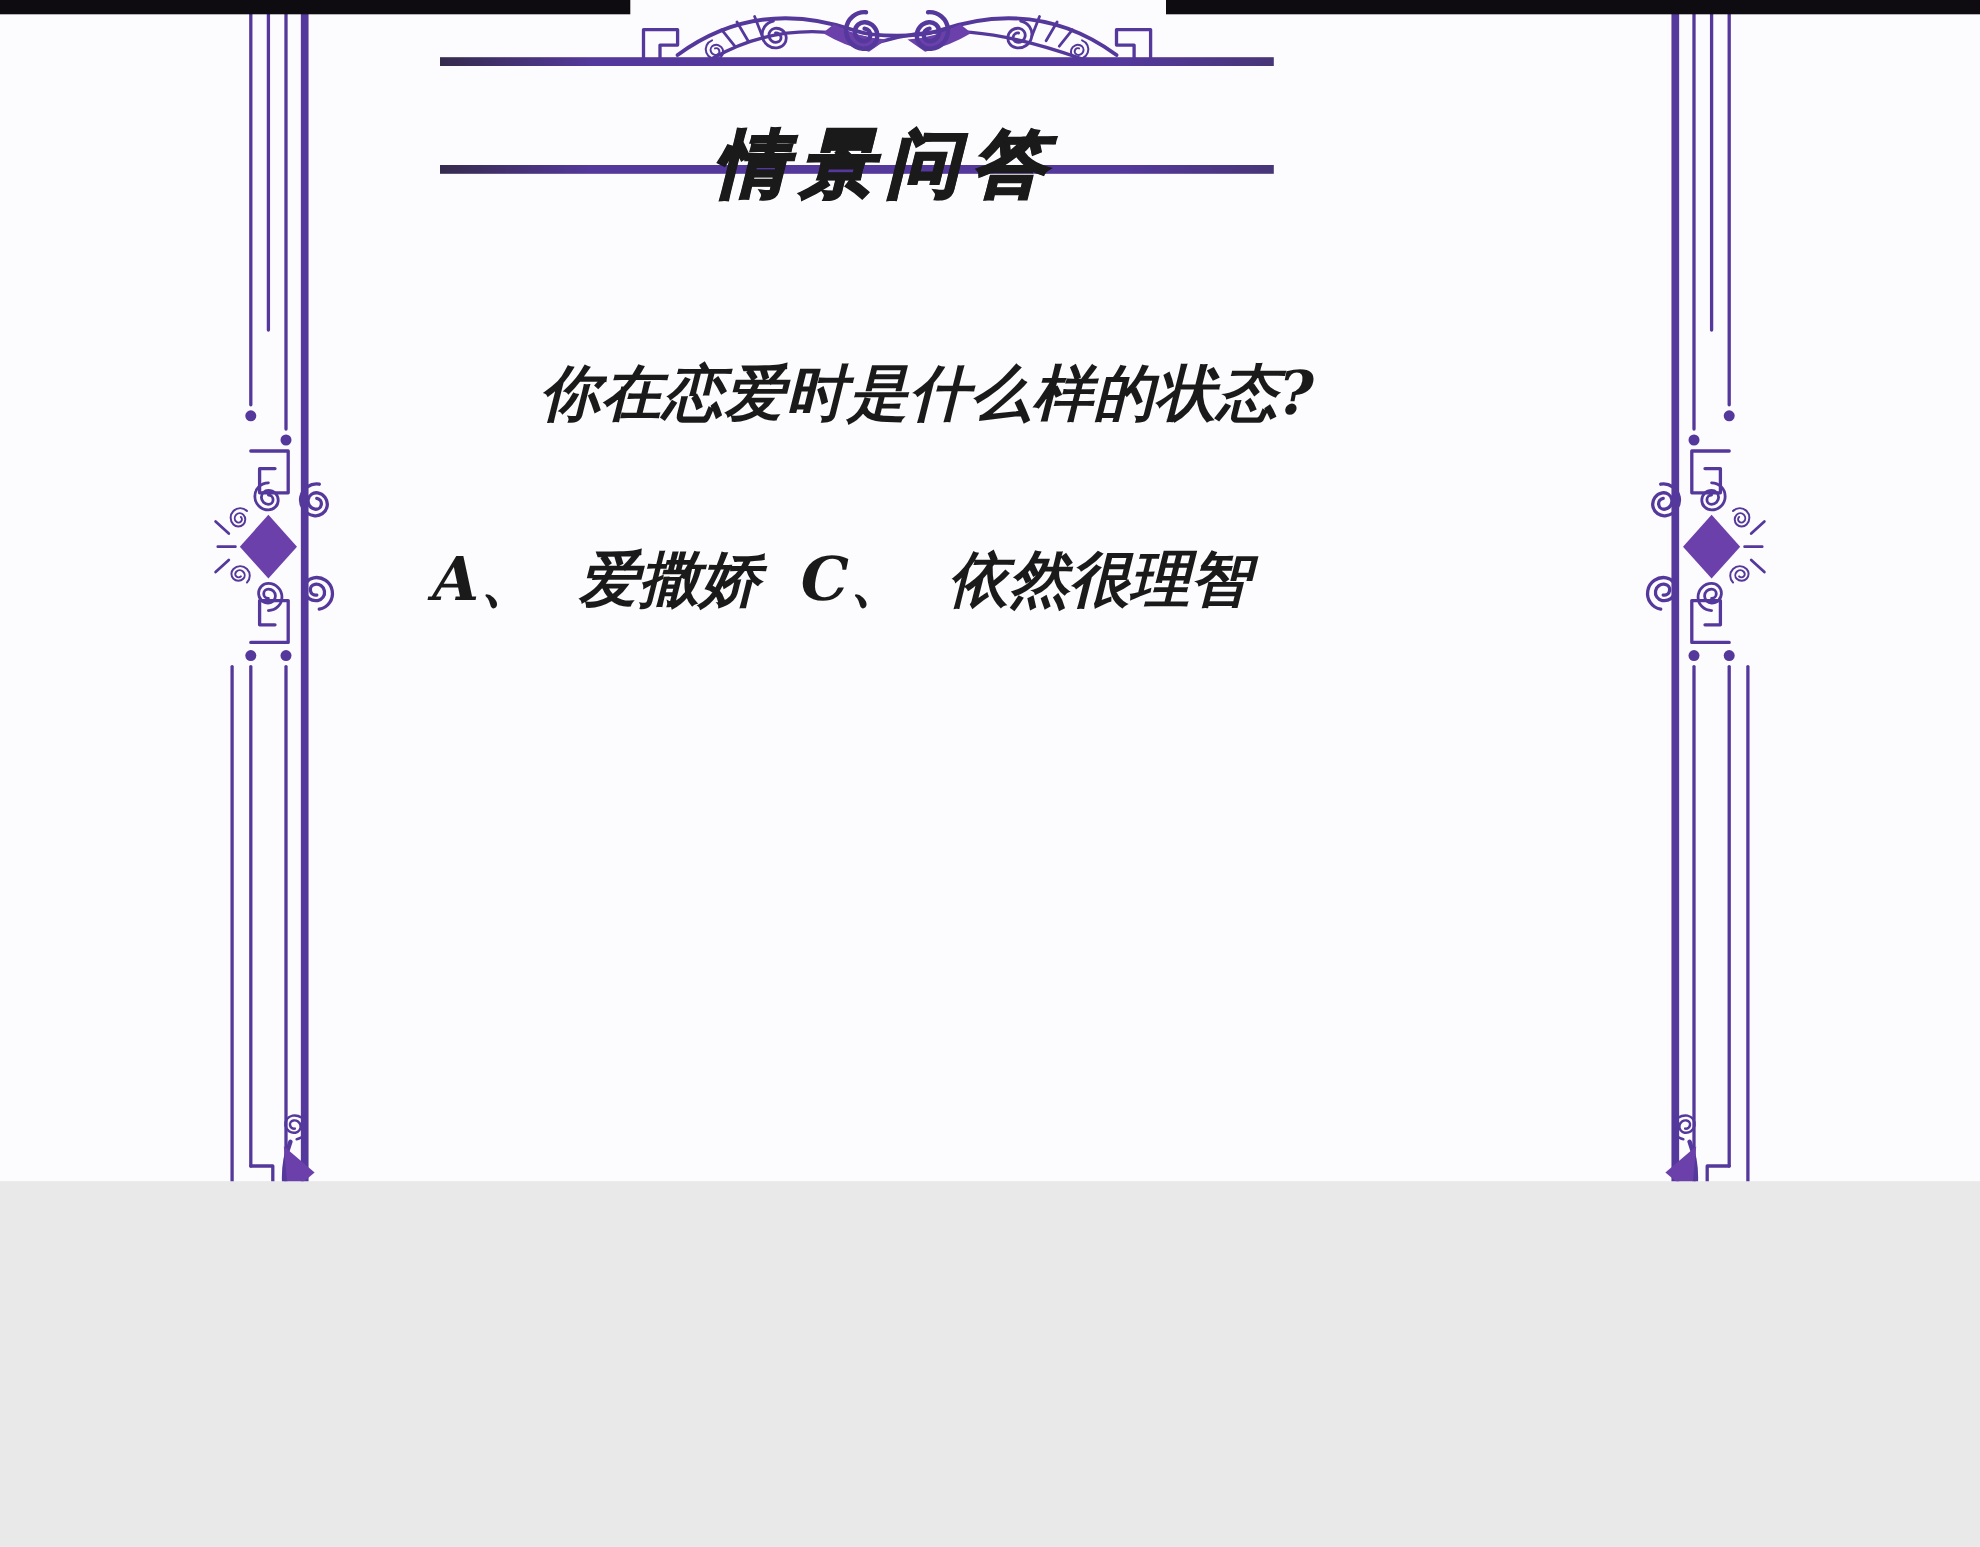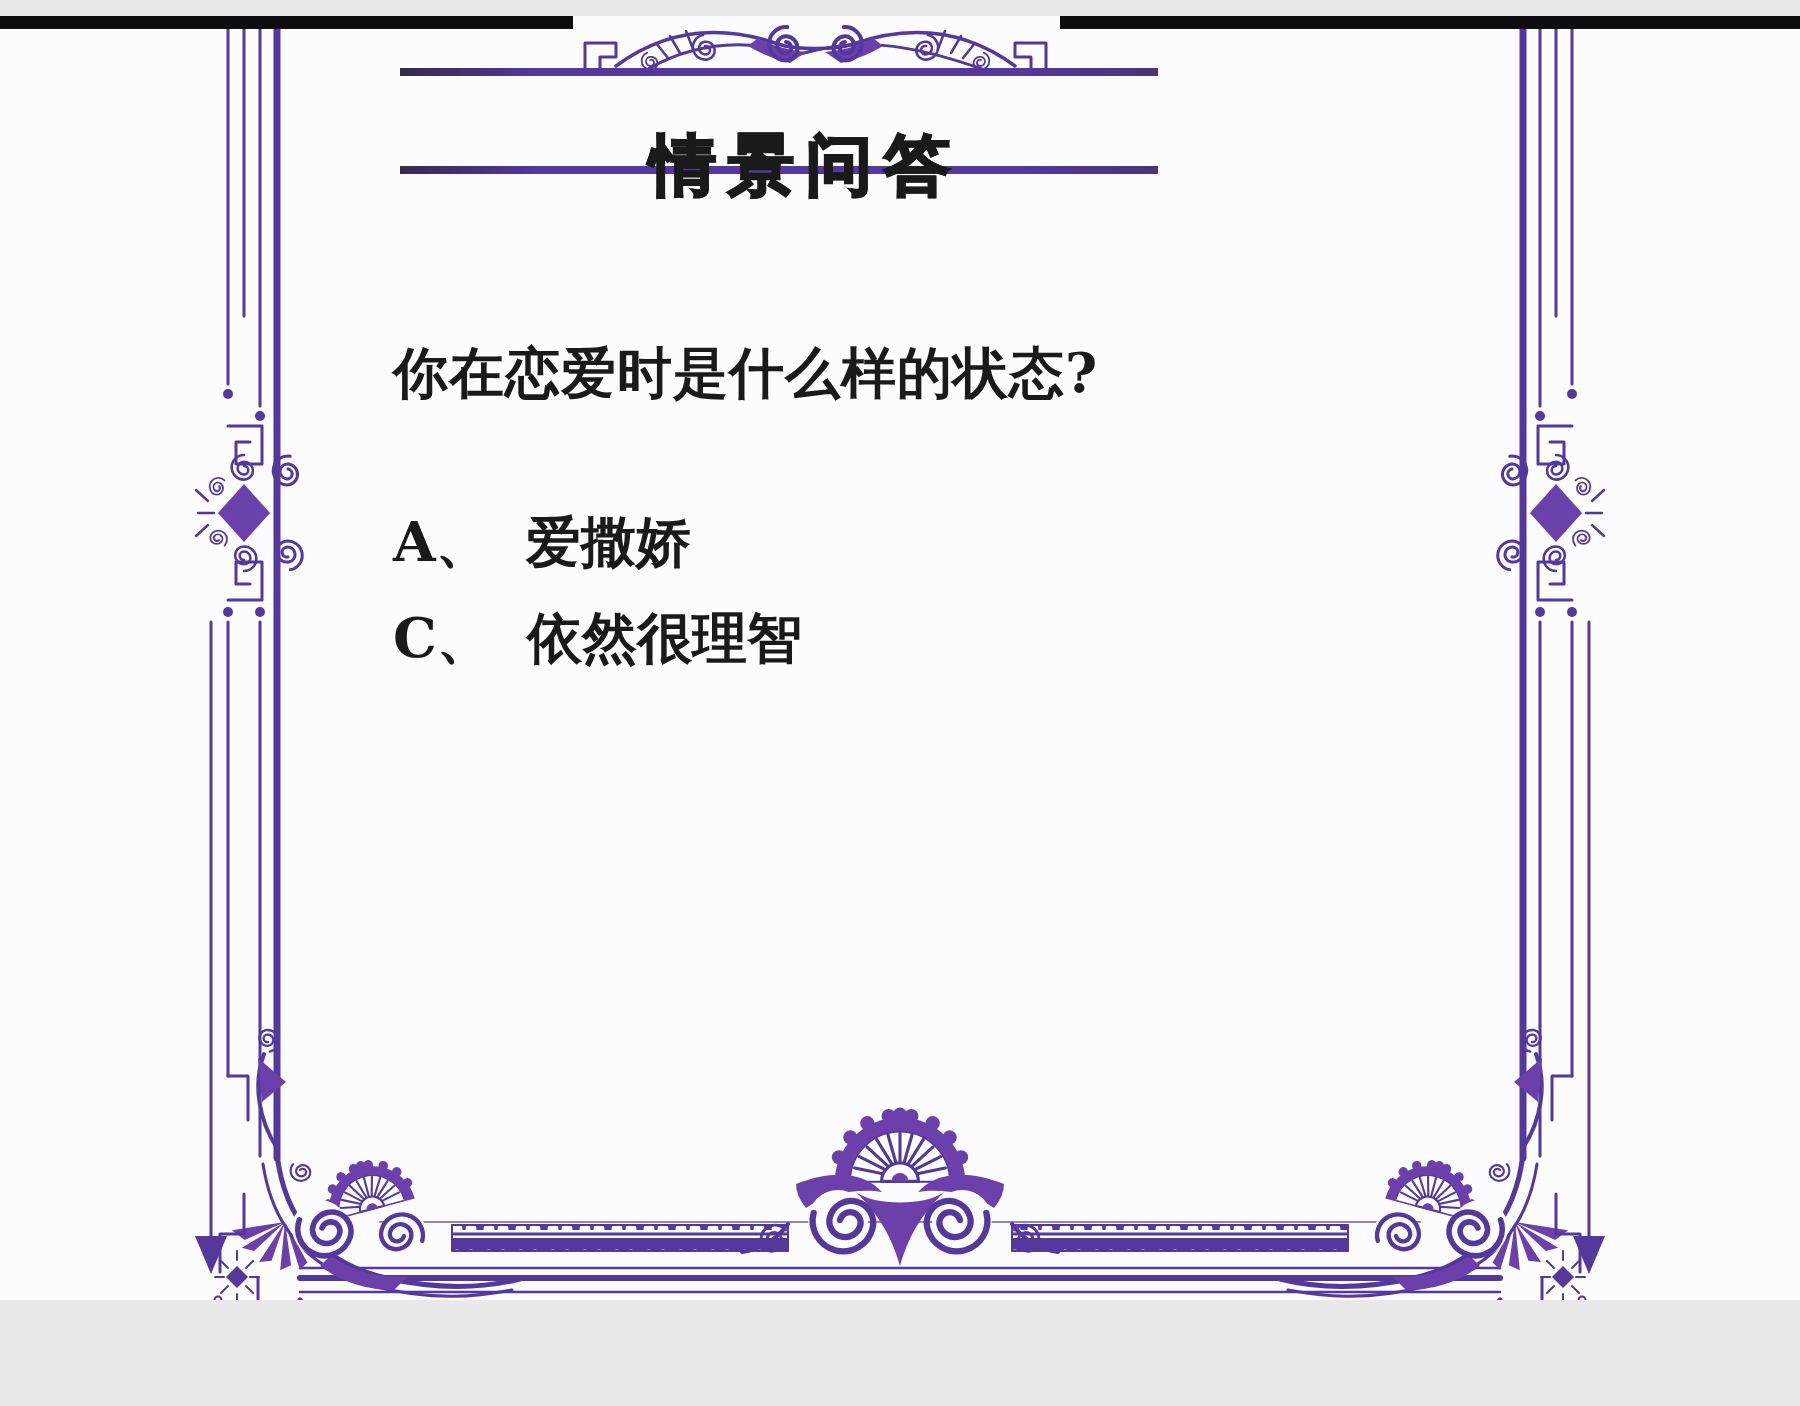--- a/index.html
+++ b/index.html
@@ -1,19 +1,20 @@
 <!DOCTYPE html>
 <html style="--background: #fcfbfd; --top-bar: #0e0c11; --frame-line: #54389b; --frame-fill: #6c40ab; --frame-light: #9183bd; --text-ink: #1a1a1a;"><head>
 <meta charset="utf-8">
 <style>
   html,body{margin:0;padding:0;background:#e9e9e9;}
   .stage{
-    position:relative;width:1800px;height:1284px;margin:16px auto;
+    position:relative;width:1800px;height:1074px;margin:0 auto;
     background:var(--background,#fcfbfd);overflow:hidden;
     font-family:"DejaVu Sans","Liberation Sans",sans-serif;
+    font-style:italic;
   }
   svg.frame{position:absolute;left:0;top:0;width:1800px;height:1406px;}
 
   
   .st{stroke:var(--frame-line,#54389b);fill:none;stroke-linecap:round;stroke-linejoin:round;}
   .stl{stroke:var(--frame-light,#9183bd);fill:none;stroke-linecap:round;}
   .fl{fill:var(--frame-fill,#6c40ab);stroke:none;}
   .fdark{fill:var(--frame-line,#54389b);stroke:none;}
   .bgfill{fill:var(--background,#fcfbfd);stroke:none;}
   .bar{fill:var(--top-bar,#0e0c11);stroke:none;}
@@ -31,26 +32,26 @@
     font-size:66px;font-weight:900;color:var(--text-ink,#1a1a1a);
     letter-spacing:12px;text-indent:12px;
     -webkit-text-stroke:2.5px var(--text-ink,#1a1a1a);
     text-shadow:1px 0 currentColor,-1px 0 currentColor,0 1px currentColor,0 -1px currentColor;
   }
 
   .question{
     position:absolute;left:393px;top:326px;width:900px;
     font-family:"DejaVu Serif","Liberation Serif",serif;
     font-size:55px;font-weight:700;letter-spacing:1px;
-    color:var(--text-ink,#1a1a1a);line-height:62px;
+    color:var(--text-ink,#1a1a1a);line-height:62px;text-align:center;
   }
 
   .options{
     position:absolute;left:393px;top:496px;margin:0;padding:0;list-style:none;
-    display:flex;flex-direction:column;gap:37px;
+    display:flex;flex-direction:row;gap:37px;
     font-family:"DejaVu Serif","Liberation Serif",serif;
     color:var(--text-ink,#1a1a1a);
   }
   .opt{height:59px;line-height:59px;font-size:55px;font-weight:700;white-space:nowrap;}
   .opt-label{display:inline-block;margin-right:16px;}
 </style>
 </head>
 <body>
 
 <div class="stage">

